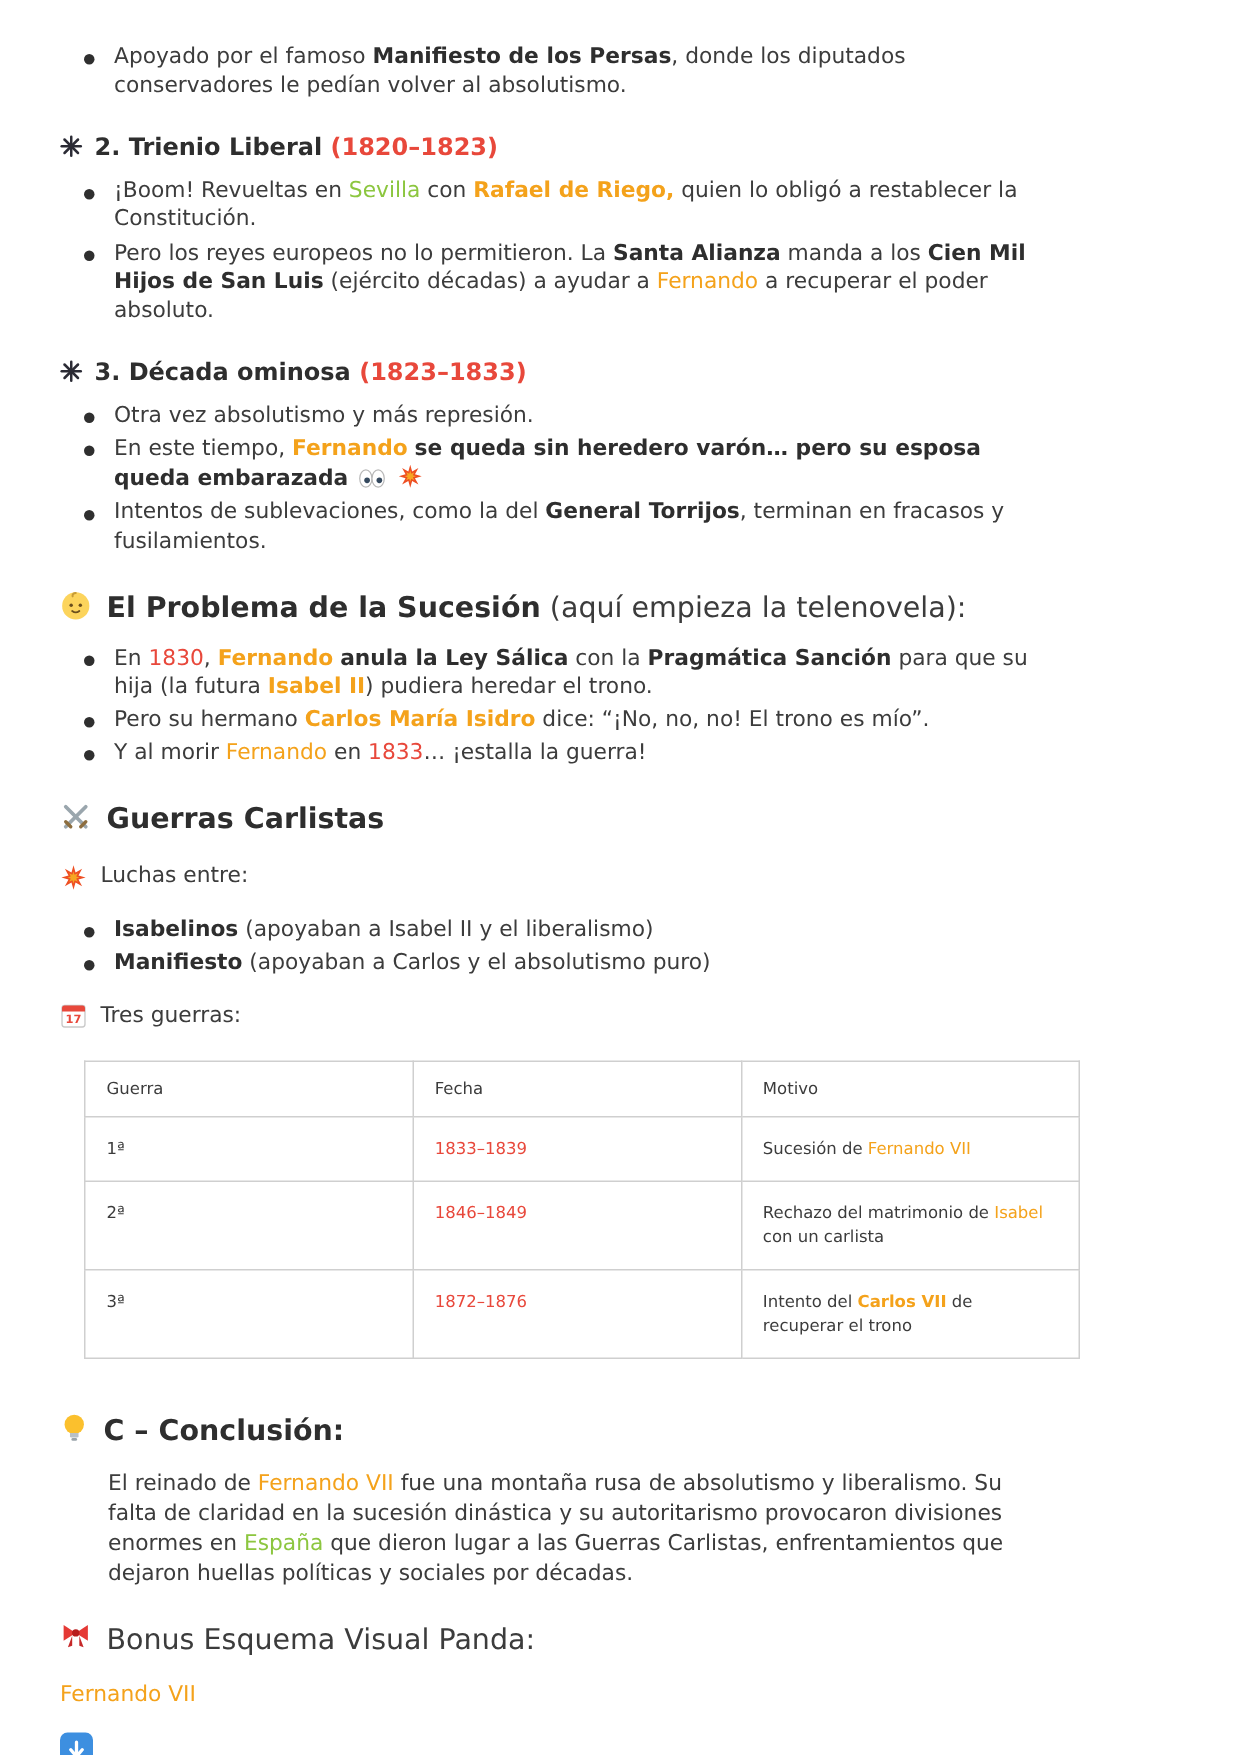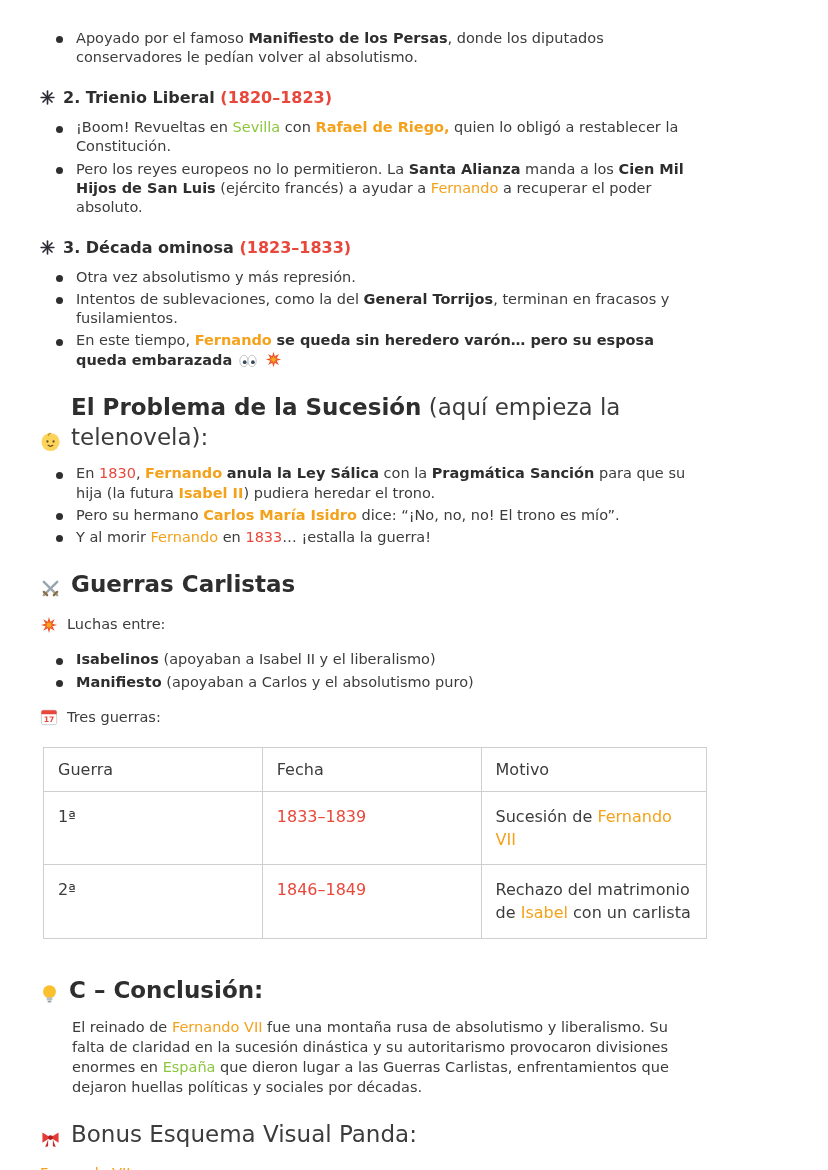--- a/index.html
+++ b/index.html
@@ -17,27 +17,27 @@
   ul{list-style:none;margin:0 0 0 10px;padding:0;}
   li{position:relative;padding-left:26px;margin:3px 0;}
   li::before{content:"";position:absolute;left:6px;top:.5em;width:7px;height:7px;border-radius:50%;background:#2f2f2f;}
   .b{font-weight:700;color:var(--bold);}
   .red{color:var(--red);}
   .orange{color:var(--orange);}
   .green{color:var(--green);}
   .b.red{color:var(--red);}
   .b.orange{color:var(--orange);}
   .h-sub{display:flex;align-items:center;gap:8px;font-size:16px;margin:20px 0 10px;font-weight:400;text-align:center;}
-  .h-big{display:flex;align-items:flex-end;gap:10px;font-size:23px;margin:22px 0 12px;font-weight:400;}
+  .h-big{display:flex;align-items:flex-start;gap:10px;font-size:19px;margin:22px 0 12px;font-weight:400;}
   .mt-lg{margin-top:36px;}
   .icon-line{display:flex;align-items:center;gap:9px;margin:16px 0;}
   .ic{display:inline-flex;align-items:center;justify-content:center;flex:0 0 auto;}
   .ic svg{display:block;}
   .inline-ic{display:inline-block;vertical-align:-3px;margin:0 2px;}
-  table{width:100%;border-collapse:collapse;margin:20px 3px;font-size:16px;}
+  table{width:100%;border-collapse:collapse;margin:20px 16px;font-size:11px;}
   th,td{border:1px solid var(--border);text-align:left;vertical-align:top;font-weight:400;}
   th{padding:11px 14px;}
   td{padding:13px 14px;line-height:1.45;}
   th:nth-child(1),td:nth-child(1){width:33%;}
   th:nth-child(2),td:nth-child(2){width:33%;}
   th:nth-child(3),td:nth-child(3){width:34%;}
   p{margin:12px 0;}
   .para{line-height:1.38;margin-left:32px;}
   .bonus-line{margin:15px 0;}
   .arrow-box{width:22px;height:22px;border-radius:5px;background:var(--arrow-blue);display:inline-flex;align-items:center;justify-content:center;}
@@ -65,61 +65,61 @@
           </g>
         </svg>
     </span>
     <span><span class="b">2. Trienio Liberal </span><span class="b red">(1820–1823)</span></span>
   </h3>
   <ul>
     <li>
       <span><span>¡Boom! Revueltas en </span><span class="green">Sevilla</span><span> con </span><span class="b orange">Rafael de Riego,</span><span> quien lo obligó a restablecer la Constitución.</span></span>
     </li>
     <li>
-      <span><span>Pero los reyes europeos no lo permitieron. La </span><span class="b">Santa Alianza</span><span> manda a los </span><span class="b">Cien Mil Hijos de San Luis</span><span> (ejército francés) a ayudar a </span><span class="orange">Fernando</span><span> a recuperar el poder absoluto.</span></span>
+      <span><span>Pero los reyes europeos no lo permitieron. La </span><span class="b">Santa Alianza</span><span> manda a los </span><span class="b">Cien Mil Hijos de San Luis</span><span> (ejército décadas) a ayudar a </span><span class="orange">Fernando</span><span> a recuperar el poder absoluto.</span></span>
     </li>
   </ul>
 
   <h3 class="h-sub">
     <span class="ic">
       <svg width="15" height="15" viewBox="0 0 20 20">
           <g stroke="#2b2b35" stroke-width="2.2" stroke-linecap="round">
             <line x1="10" y1="1.5" x2="10" y2="18.5"></line>
             <line x1="1.5" y1="10" x2="18.5" y2="10"></line>
             <line x1="4" y1="4" x2="16" y2="16"></line>
             <line x1="16" y1="4" x2="4" y2="16"></line>
           </g>
         </svg>
     </span>
     <span><span class="b">3. Década ominosa </span><span class="b red">(1823–1833)</span></span>
   </h3>
   <ul>
     <li>
       <span><span>Otra vez absolutismo y más represión.</span></span>
-    </li>
-    <li>
-      <span><span>Intentos de sublevaciones, como la del </span><span class="b">General Torrijos</span><span>, terminan en fracasos y fusilamientos.</span></span>
     </li>
     <li>
       <span><span>En este tiempo, </span><span class="b orange">Fernando</span><span> </span><span class="b">se queda sin heredero varón… pero su esposa queda embarazada</span><span> </span></span>
       <span class="ic inline-ic">
         <svg width="18" height="14" viewBox="0 0 22 17">
             <ellipse cx="6" cy="8.5" rx="5" ry="7" fill="#fff" stroke="#b9b9b9"></ellipse>
             <circle cx="7" cy="10" r="2.3" fill="#35495e"></circle>
             <ellipse cx="16" cy="8.5" rx="5" ry="7" fill="#fff" stroke="#b9b9b9"></ellipse>
             <circle cx="17" cy="10" r="2.3" fill="#35495e"></circle>
           </svg>
       </span>
       <span class="ic inline-ic">
         <svg width="17" height="17" viewBox="0 0 20 20">
             <polygon points="19,10 13.7,11.5 16.4,16.4 11.5,13.7 10,19 8.5,13.7 3.6,16.4 6.3,11.5 1,10 6.3,8.5 3.6,3.6 8.5,6.3 10,1 11.5,6.3 16.4,3.6 13.7,8.5" fill="#ee4f23"></polygon>
             <polygon points="14.5,10 12,10.8 13.2,13.2 10.8,12 10,14.5 9.2,12 6.8,13.2 8,10.8 5.5,10 8,9.2 6.8,6.8 9.2,8 10,5.5 10.8,8 13.2,6.8 12,9.2" fill="#f6a623"></polygon>
           </svg>
       </span>
     </li>
+    <li>
+      <span><span>Intentos de sublevaciones, como la del </span><span class="b">General Torrijos</span><span>, terminan en fracasos y fusilamientos.</span></span>
+    </li>
   </ul>
 
   <h2 class="h-big">
     <span class="ic">
       <svg width="21" height="21" viewBox="0 0 22 22">
           <circle cx="11" cy="11.5" r="9.5" fill="#fcd45c"></circle>
           <path d="M11 2.5c-1.5 0-2.5 1-2.2 2.3" fill="none" stroke="#c79b36" stroke-width="1.4" stroke-linecap="round"></path>
           <circle cx="7.8" cy="11" r="1.2" fill="#6b4f1d"></circle>
           <circle cx="14.2" cy="11" r="1.2" fill="#6b4f1d"></circle>
           <path d="M8.5 15q2.5 2 5 0" fill="none" stroke="#6b4f1d" stroke-width="1.3" stroke-linecap="round"></path>
@@ -197,20 +197,25 @@
       <tr>
         <td><span>1ª</span></td>
         <td><span class="red">1833–1839</span></td>
         <td><span>Sucesión de </span><span class="orange">Fernando VII</span></td>
       </tr>
       <tr>
         <td><span>2ª</span></td>
         <td><span class="red">1846–1849</span></td>
         <td><span>Rechazo del matrimonio de </span><span class="orange">Isabel</span><span> con un carlista</span></td>
       </tr>
+      <tr>
+        <td><span>3ª</span></td>
+        <td><span class="red">1872–1876</span></td>
+        <td><span>Intento del </span><span class="b orange">Carlos VII</span><span> de recuperar el trono</span></td>
+      </tr>
     </tbody>
   </table>
 
   <h2 class="h-big mt-lg">
     <span class="ic">
       <svg width="19" height="21" viewBox="0 0 20 22">
           <circle cx="10" cy="8" r="6.8" fill="#fbc02d"></circle>
           <path d="M7 14h6v2.2a1 1 0 0 1-1 1h-4a1 1 0 0 1-1-1z" fill="#b8c0c7"></path>
           <rect x="8" y="17.5" width="4" height="2" rx="1" fill="#9aa4ab"></rect>
         </svg>

